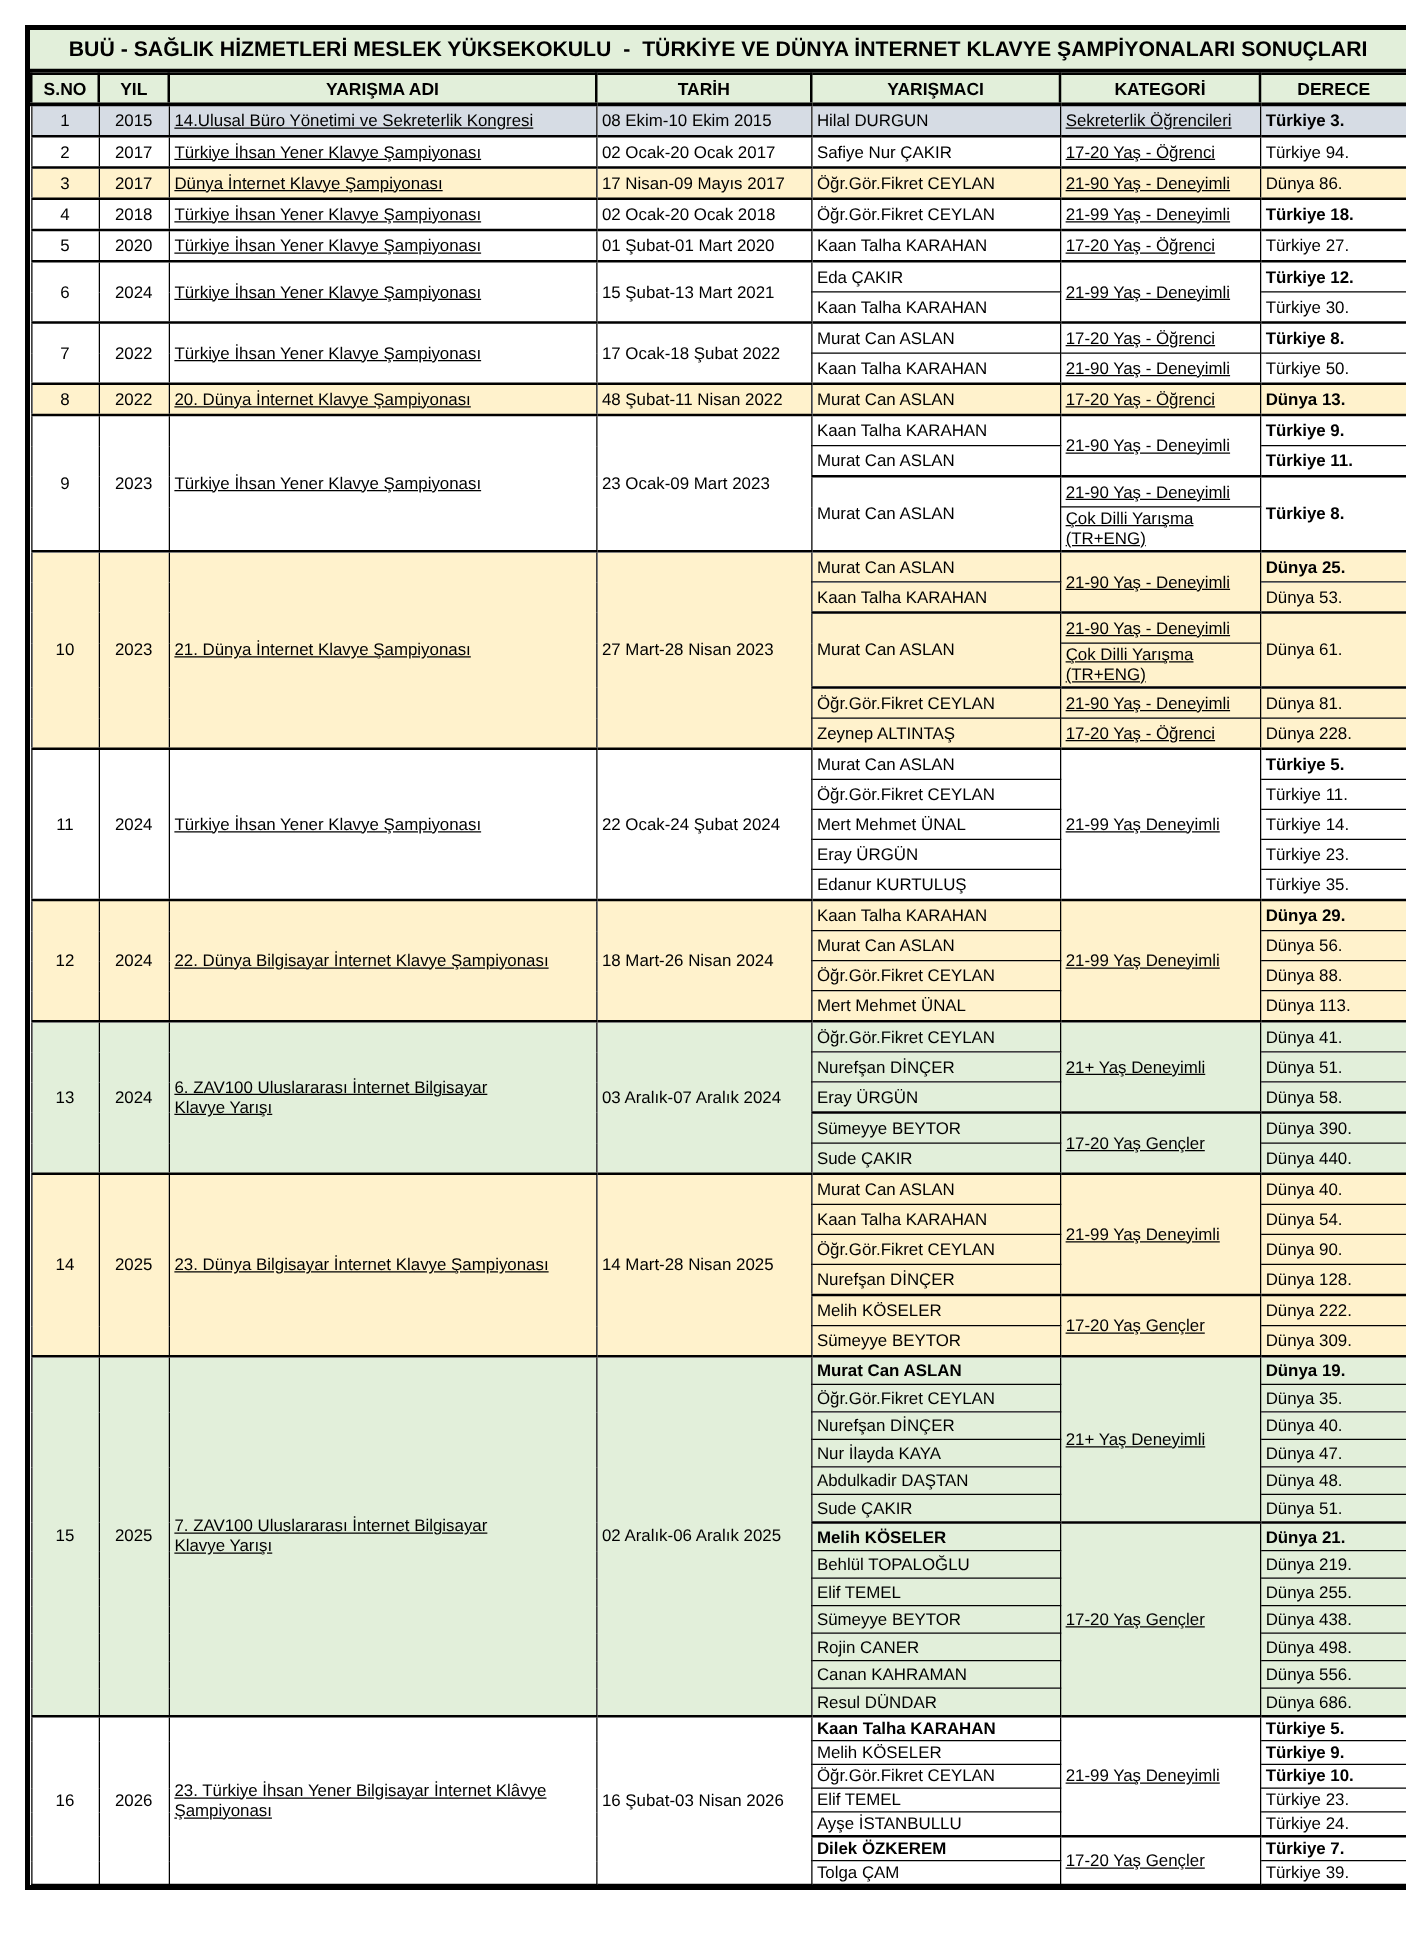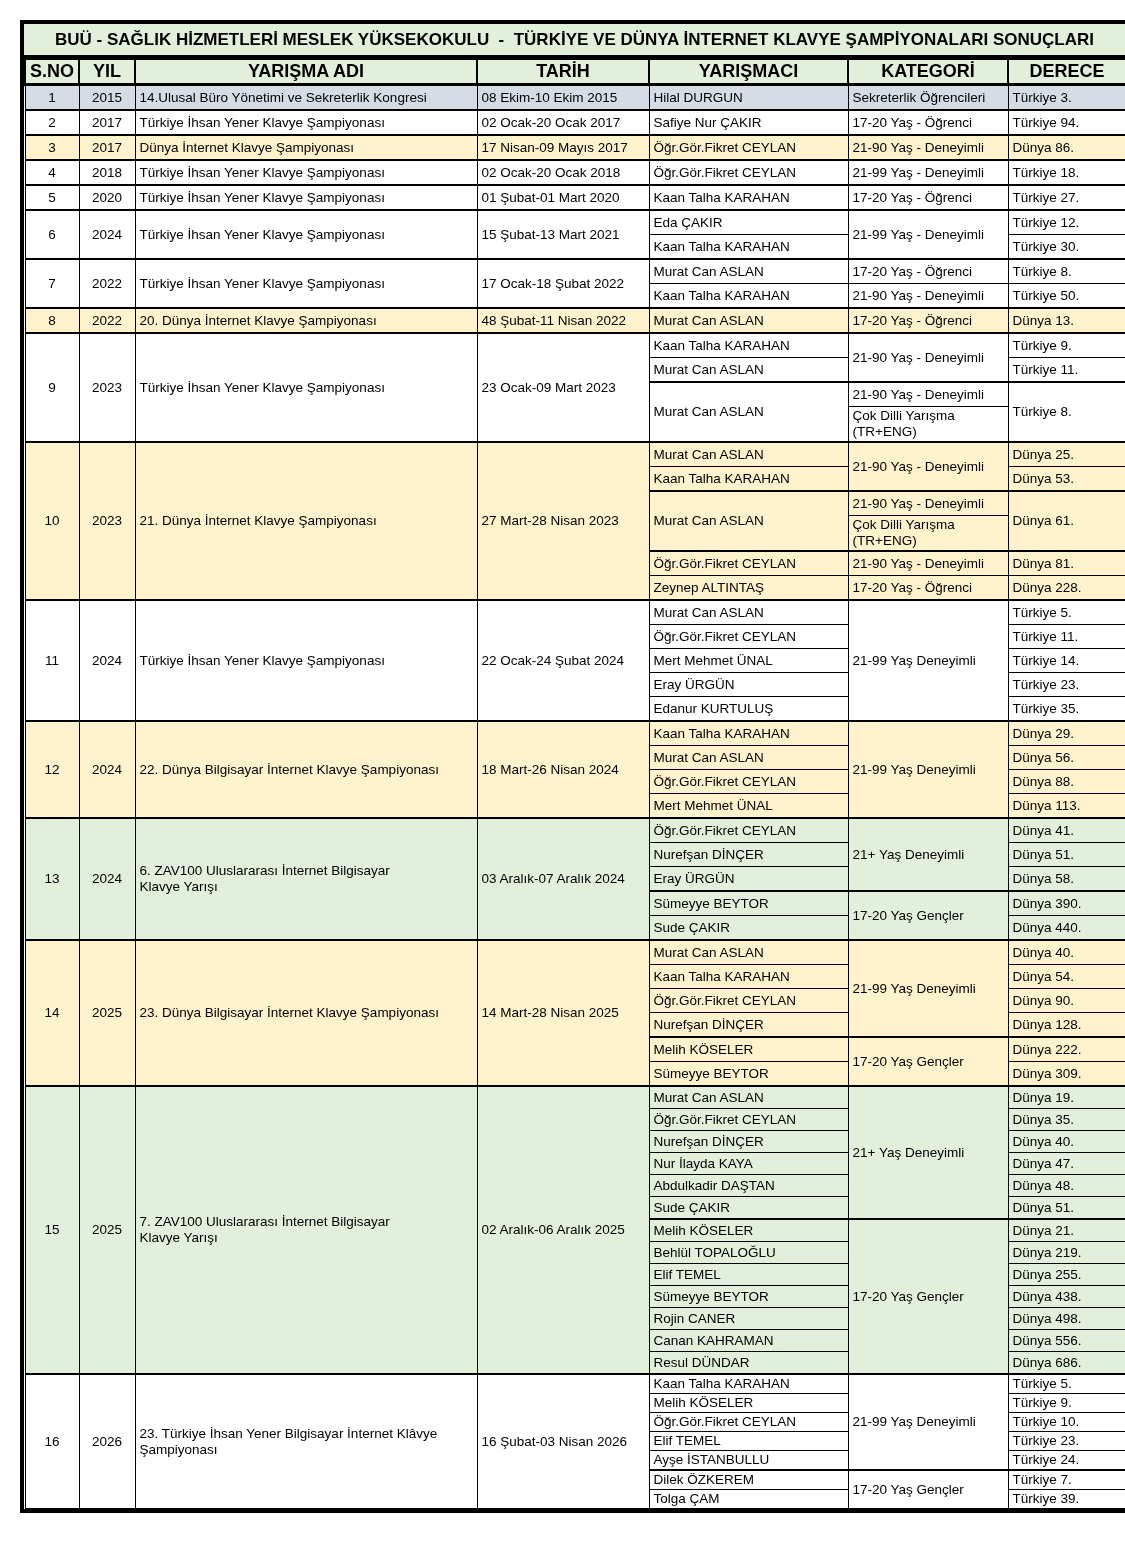--- a/index.html
+++ b/index.html
@@ -36,21 +36,21 @@
   col.w-yil  { width: 56px; }
   col.w-ad   { width: 342px; }
   col.w-tarih{ width: 172px; }
   col.w-yar  { width: 199px; }
   col.w-kat  { width: 160px; }
   col.w-der  { width: 118px; }
   th {
     background: #E2EFDA;
     border: 2px solid #000000;
     border-bottom: 3px solid #000000;
-    font-size: 18px;
+    font-size: 14px;
     font-weight: bold;
     text-align: center;
     height: 20px;
     padding: 1px 2px;
   }
   td {
     border: 1px solid #000000;
     font-size: 13.5px;
     line-height: 16px;
     padding: 1px 4px;
@@ -60,22 +60,22 @@
   tr.sz-std > td { height: 21px; }
   tr.sz-mid > td { height: 19px; }
   tr.sz-sm  > td { height: 14px; }
   tr.row-start > td { border-top: 2px solid #000000; }
   tr.grp > td { border-top: 2px solid #000000; }
   .bg-white  td { background: #FFFFFF; }
   .bg-yellow td { background: #FFF2CC; }
   .bg-green  td { background: #E2EFDA; }
   .bg-blue   td { background: #D6DCE4; }
   .c { text-align: center; }
-  .b { font-weight: normal; }
-  .pre { white-space: pre-line; }
+  .b { font-weight: bold; }
+  .pre { white-space: pre-line; text-decoration: underline; }
 </style>
 </head>
 <body>
 
 <div class="page">
   <div class="sheet">
     <div class="title">BUÜ - SAĞLIK HİZMETLERİ MESLEK YÜKSEKOKULU  -  TÜRKİYE VE DÜNYA İNTERNET KLAVYE ŞAMPİYONALARI SONUÇLARI</div>
     <table class="results">
       <colgroup>
         <col class="w-sno">

